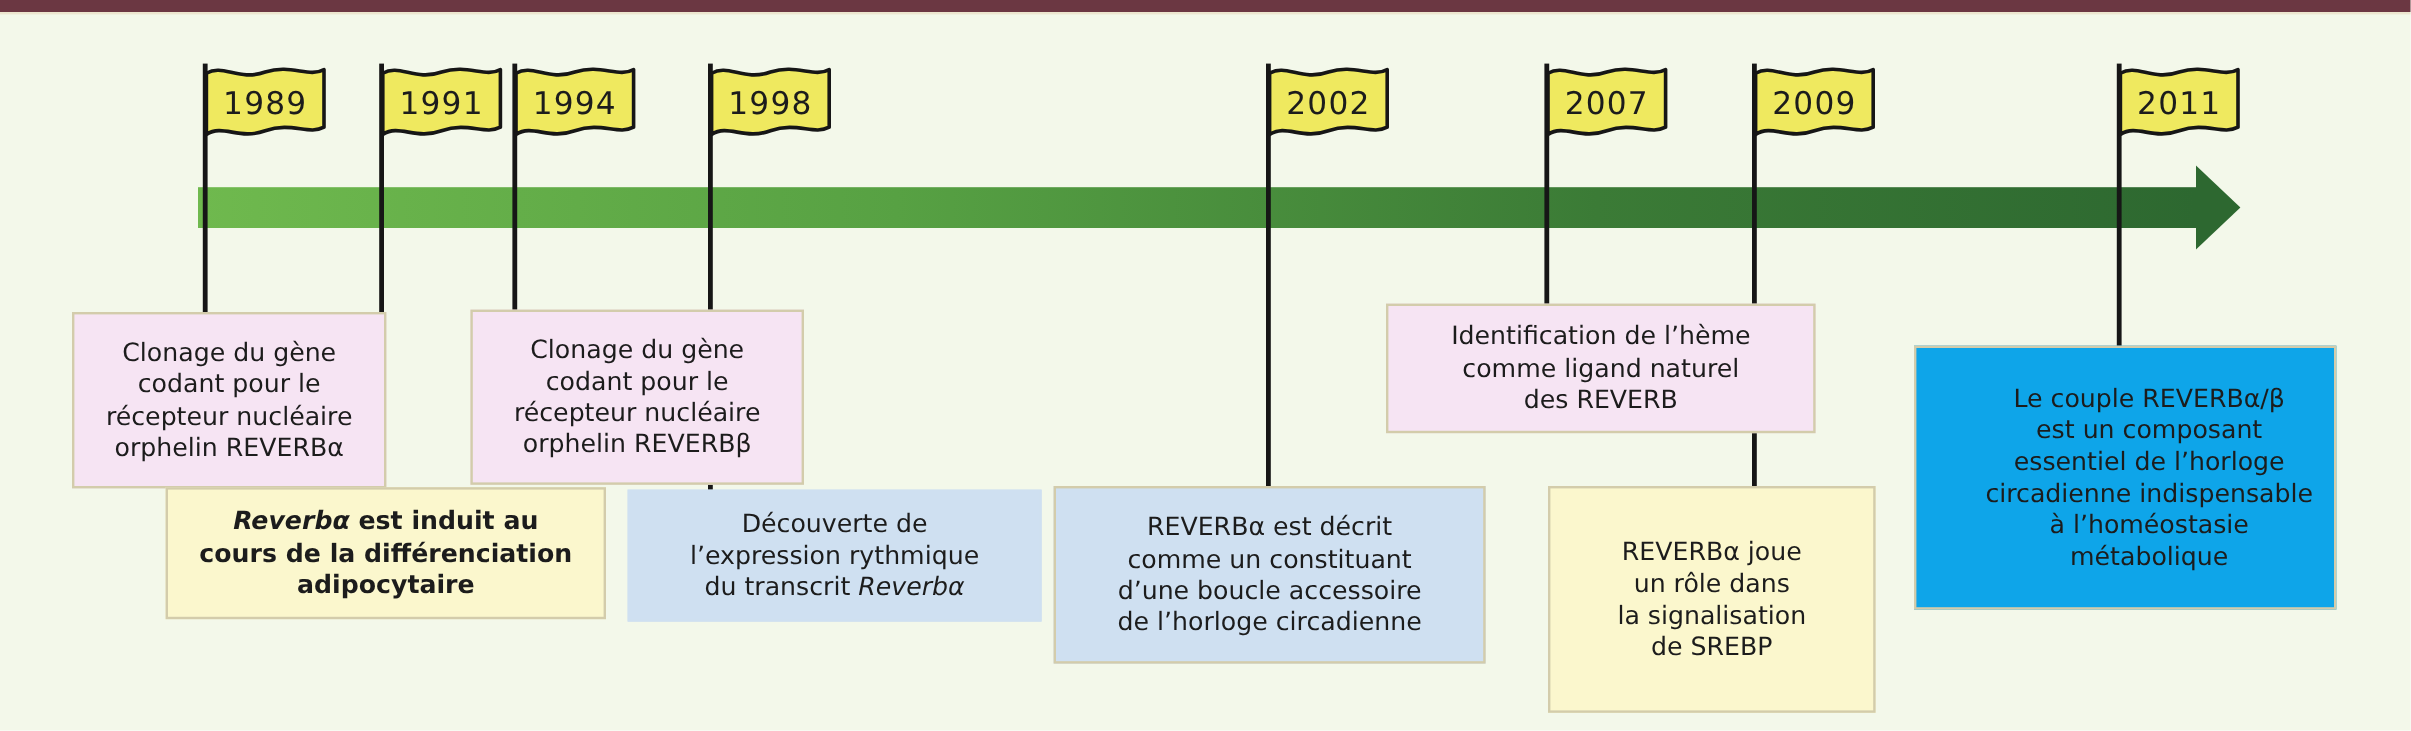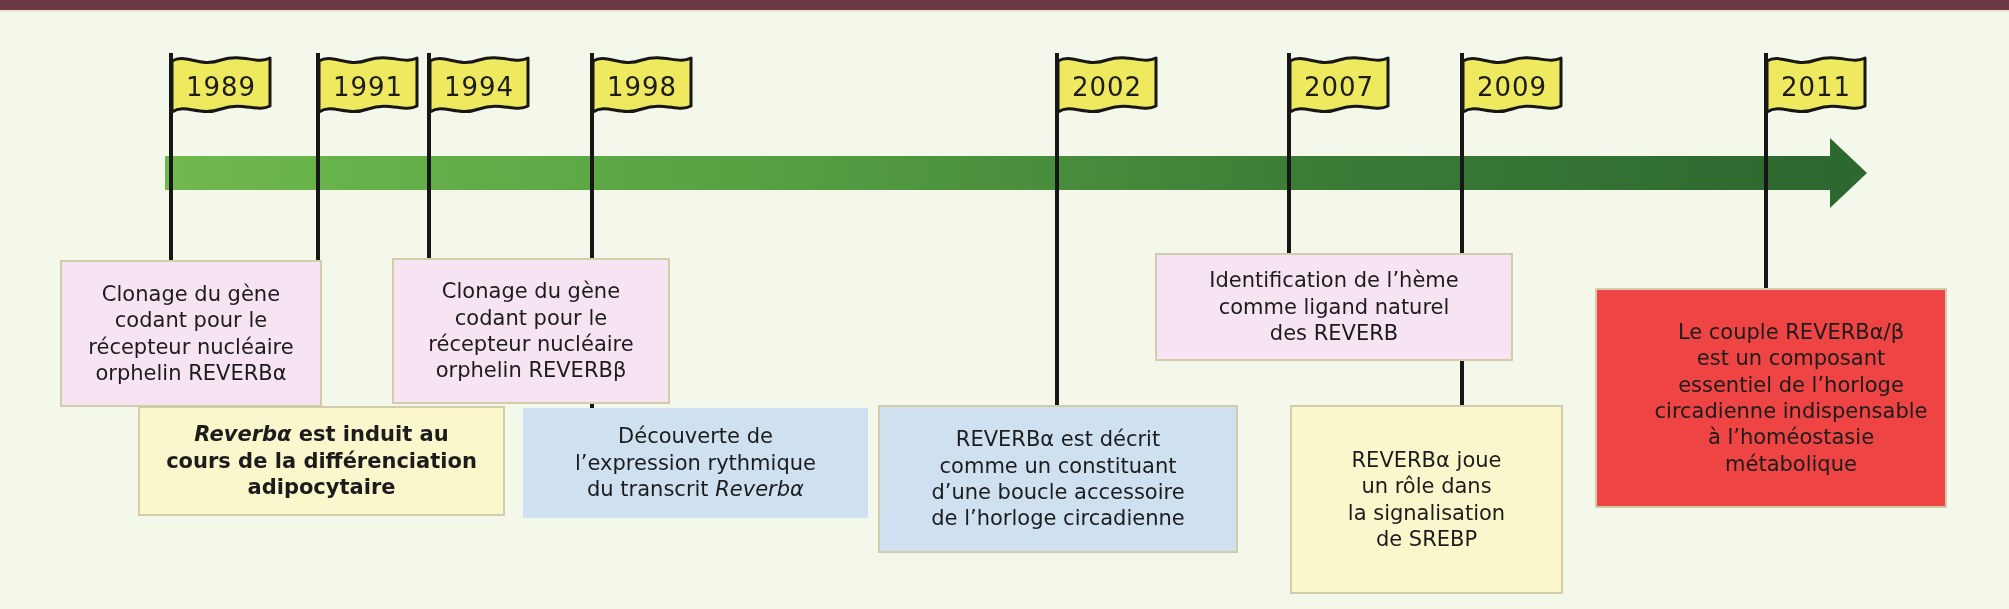--- a/index.html
+++ b/index.html
@@ -51,21 +51,21 @@
     display:flex;align-items:center;justify-content:center;
     text-align:center;border:2px solid #d3ccab;
     font-size:21px;line-height:1.26;
   }
   .box p{margin:0;padding:4px 8px;white-space:pre-line;}
   .box em{font-style:italic;}
   .pink{background:#f6e4f3;margin-left:27px;}
   .yellow{background:#fbf7cd;}
   .blue{background:#cfe0f1;}
   .blue.no-border{border-color:#cfe0f1;}
-  .green{background:#ef4444;padding-left:40px;}
+  .green{background:#0ea5e9;padding-left:40px;}
 
   .b0{left:33px;  top:260px;width:262px;height:147px;}
   .b1{left:138px; top:406px;width:367px;height:110px;font-weight:bold;}
   .b2{left:365px; top:258px;width:278px;height:146px;}
   .b3{left:523px; top:408px;width:345px;height:110px;}
   .b4{left:878px; top:405px;width:360px;height:148px;}
   .b5{left:1128px;top:253px;width:358px;height:108px;}
   .b6{left:1290px;top:405px;width:273px;height:189px;}
   .b7{left:1595px;top:288px;width:352px;height:220px;}
 </style>

